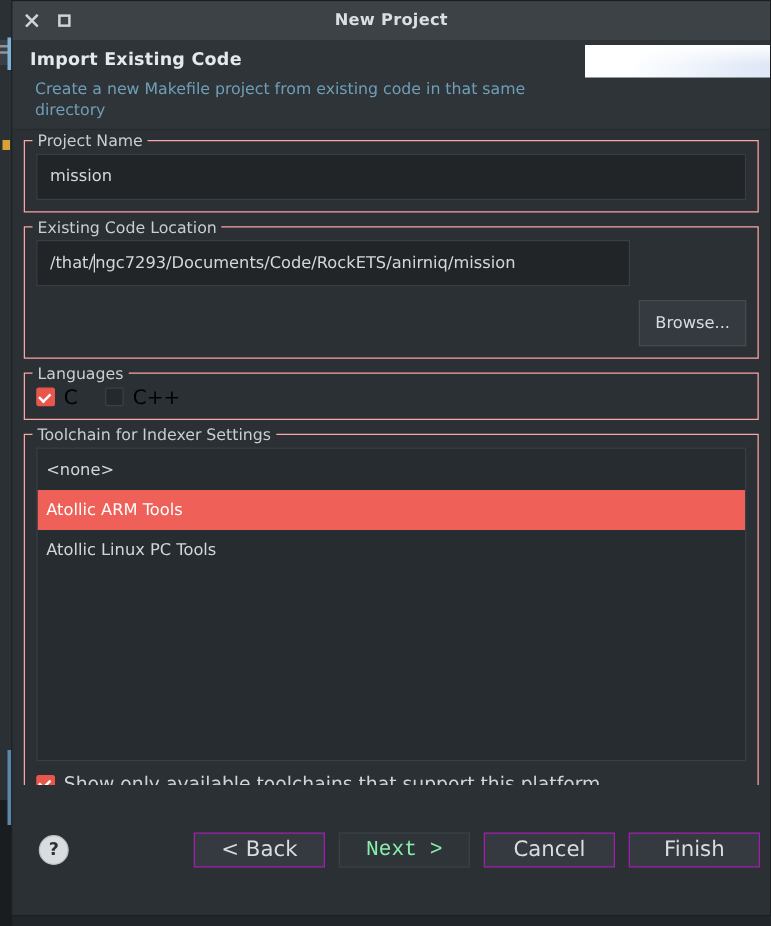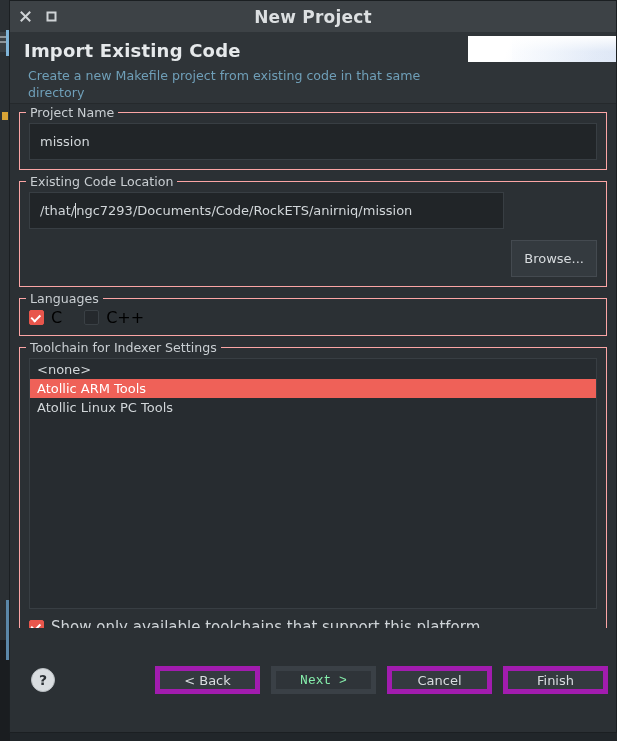--- a/index.html
+++ b/index.html
@@ -103,21 +103,21 @@
     color: #cfd3d6;
     font-size: 12px;
     line-height: 1;
     cursor: pointer;
   }
   .win-btn svg { display: block; }
   #window-title {
     position: absolute;
     left: 0; right: 0;
     text-align: center;
-    font-size: 17px;
+    font-size: 13px;
     font-weight: bold;
     color: #dcdfe1;
     letter-spacing: 0.2px;
     z-index: 1;
   }
 
   
   #wizard-header {
     position: relative;
     height: 72px;
@@ -134,21 +134,21 @@
     background: linear-gradient(110deg, #ffffff 0%, #ffffff 28%, #f2f6fc 55%, #e2eaf7 85%, #dde6f5 100%);
   }
   #header-banner::after {
     content: "";
     position: absolute;
     left: 30%; top: 0;
     width: 70%; height: 100%;
     background: linear-gradient(180deg, rgba(255,255,255,0.95) 0%, rgba(232,240,252,0.1) 60%);
   }
   #header-title {
-    font-size: 18px;
+    font-size: 14px;
     font-weight: bold;
     color: #e6e9eb;
     letter-spacing: 0.2px;
     margin-bottom: 6px;
   }
   #header-desc {
     font-size: 12.6px;
     color: #6f9fb8;
     line-height: 1.35;
     max-width: 425px;
@@ -264,21 +264,21 @@
 
   
   .listbox {
     background: #272c30;
     border: 1px solid #383e43;
     height: 251px;
     overflow: hidden;
     padding-top: 1px;
   }
   .list-item {
-    height: 19px;
+    height: 32px;
     display: flex;
     align-items: center;
     padding: 0 7px;
     font-size: 13px;
     color: #d1d6d9;
     cursor: pointer;
   }
   .list-item.selected {
     background: #ef6158;
     color: #ffffff;
@@ -313,23 +313,23 @@
   #footer-buttons {
     position: absolute;
     right: 8px;
     display: flex;
     gap: 11px;
   }
   .wbtn {
     width: 105px;
     height: 28px;
     background: #343a3f;
-    border: 5px solid #a21caf;
+    border: 1px solid #a21caf;
     color: #d9dde0;
-    font-size: 13px;
+    font-size: 17px;
     font-family: "DejaVu Sans", "Liberation Sans", sans-serif;
     display: flex;
     align-items: center;
     justify-content: center;
     cursor: pointer;
   }
   .wbtn.disabled {
     color: #86efac;
     background: #2f3439;
     border-color: #3a4046;

